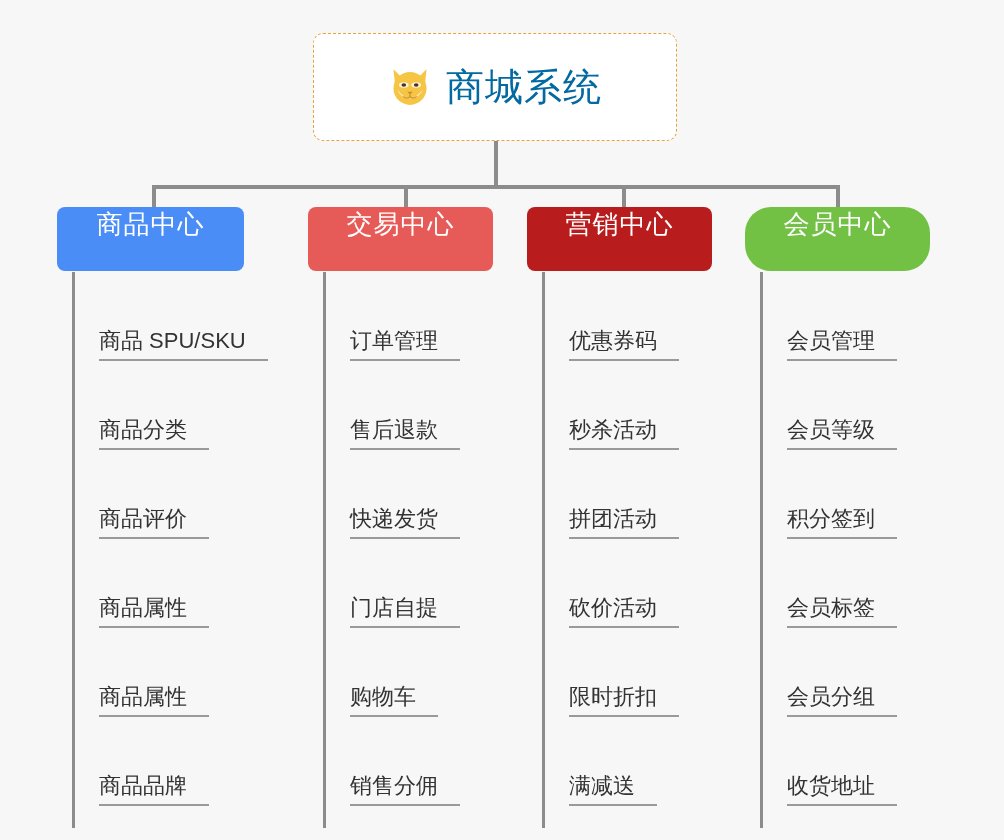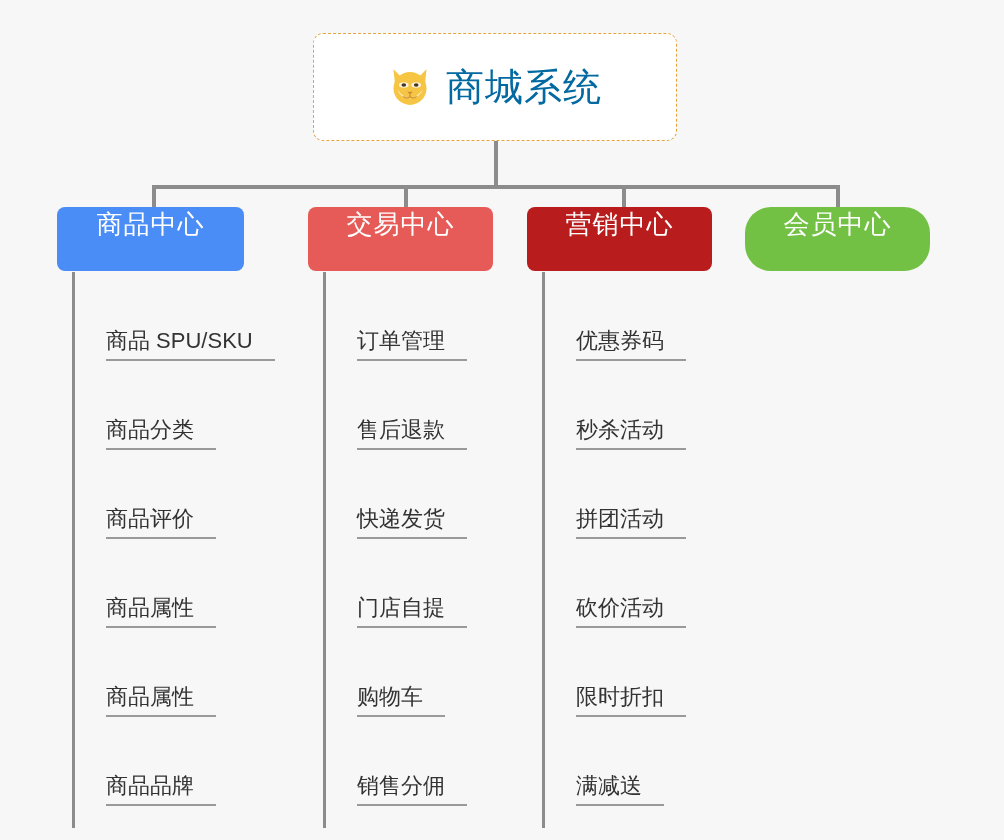--- a/index.html
+++ b/index.html
@@ -80,21 +80,21 @@
     left: 0;
     top: 0;
     width: 3px;
     background: #8c8c8c;
   }
   .item {
     position: relative;
     height: 89px;
     display: flex;
     align-items: flex-end;
-    padding-left: 34px;
+    padding-left: 27px;
     box-sizing: border-box;
   }
   .item-label {
     font-size: 22px;
     color: #333333;
     line-height: 1;
     padding-bottom: 7px;
     white-space: nowrap;
     border-bottom: 2px solid #9a9a9a;
     padding-right: 22px;
@@ -202,14 +202,35 @@
       <span class="item-label">砍价活动</span>
     </div>
     <div class="item">
       <span class="item-label">限时折扣</span>
     </div>
     <div class="item">
       <span class="item-label">满减送</span>
     </div>
   </div>
 
+  <div class="col" style="left:760px;">
+    <div class="col-spine" style="height:556px;"></div>
+    <div class="item">
+      <span class="item-label">会员管理</span>
+    </div>
+    <div class="item">
+      <span class="item-label">会员等级</span>
+    </div>
+    <div class="item">
+      <span class="item-label">积分签到</span>
+    </div>
+    <div class="item">
+      <span class="item-label">会员标签</span>
+    </div>
+    <div class="item">
+      <span class="item-label">会员分组</span>
+    </div>
+    <div class="item">
+      <span class="item-label">收货地址</span>
+    </div>
+  </div>
 
 </div>
 
 </body></html>

